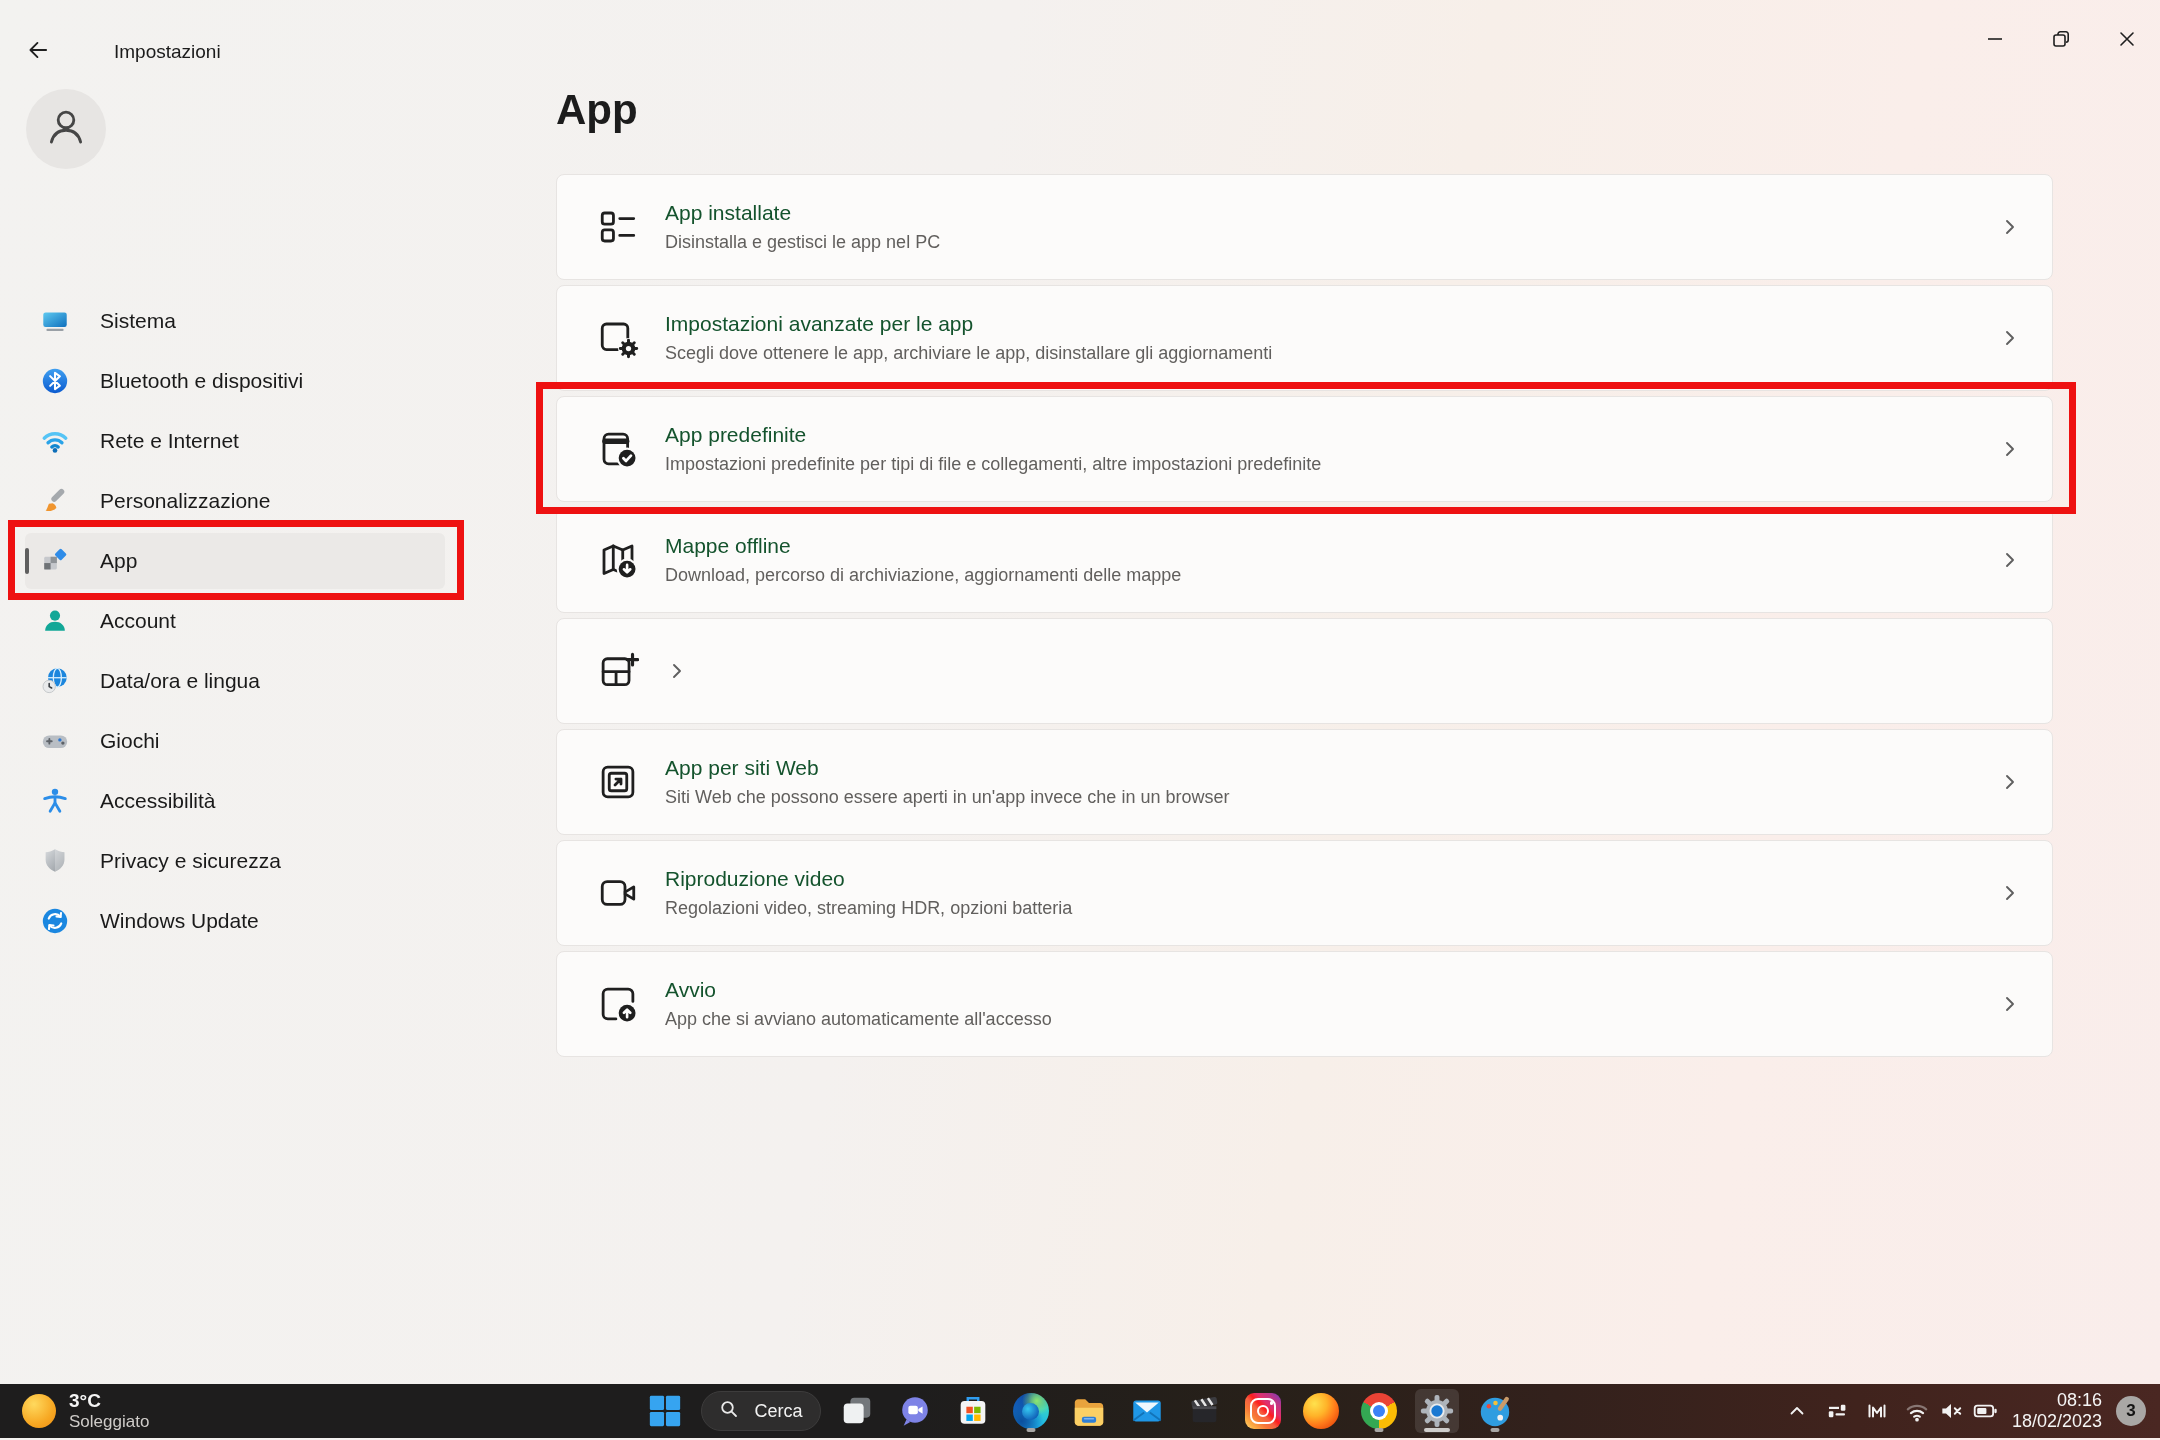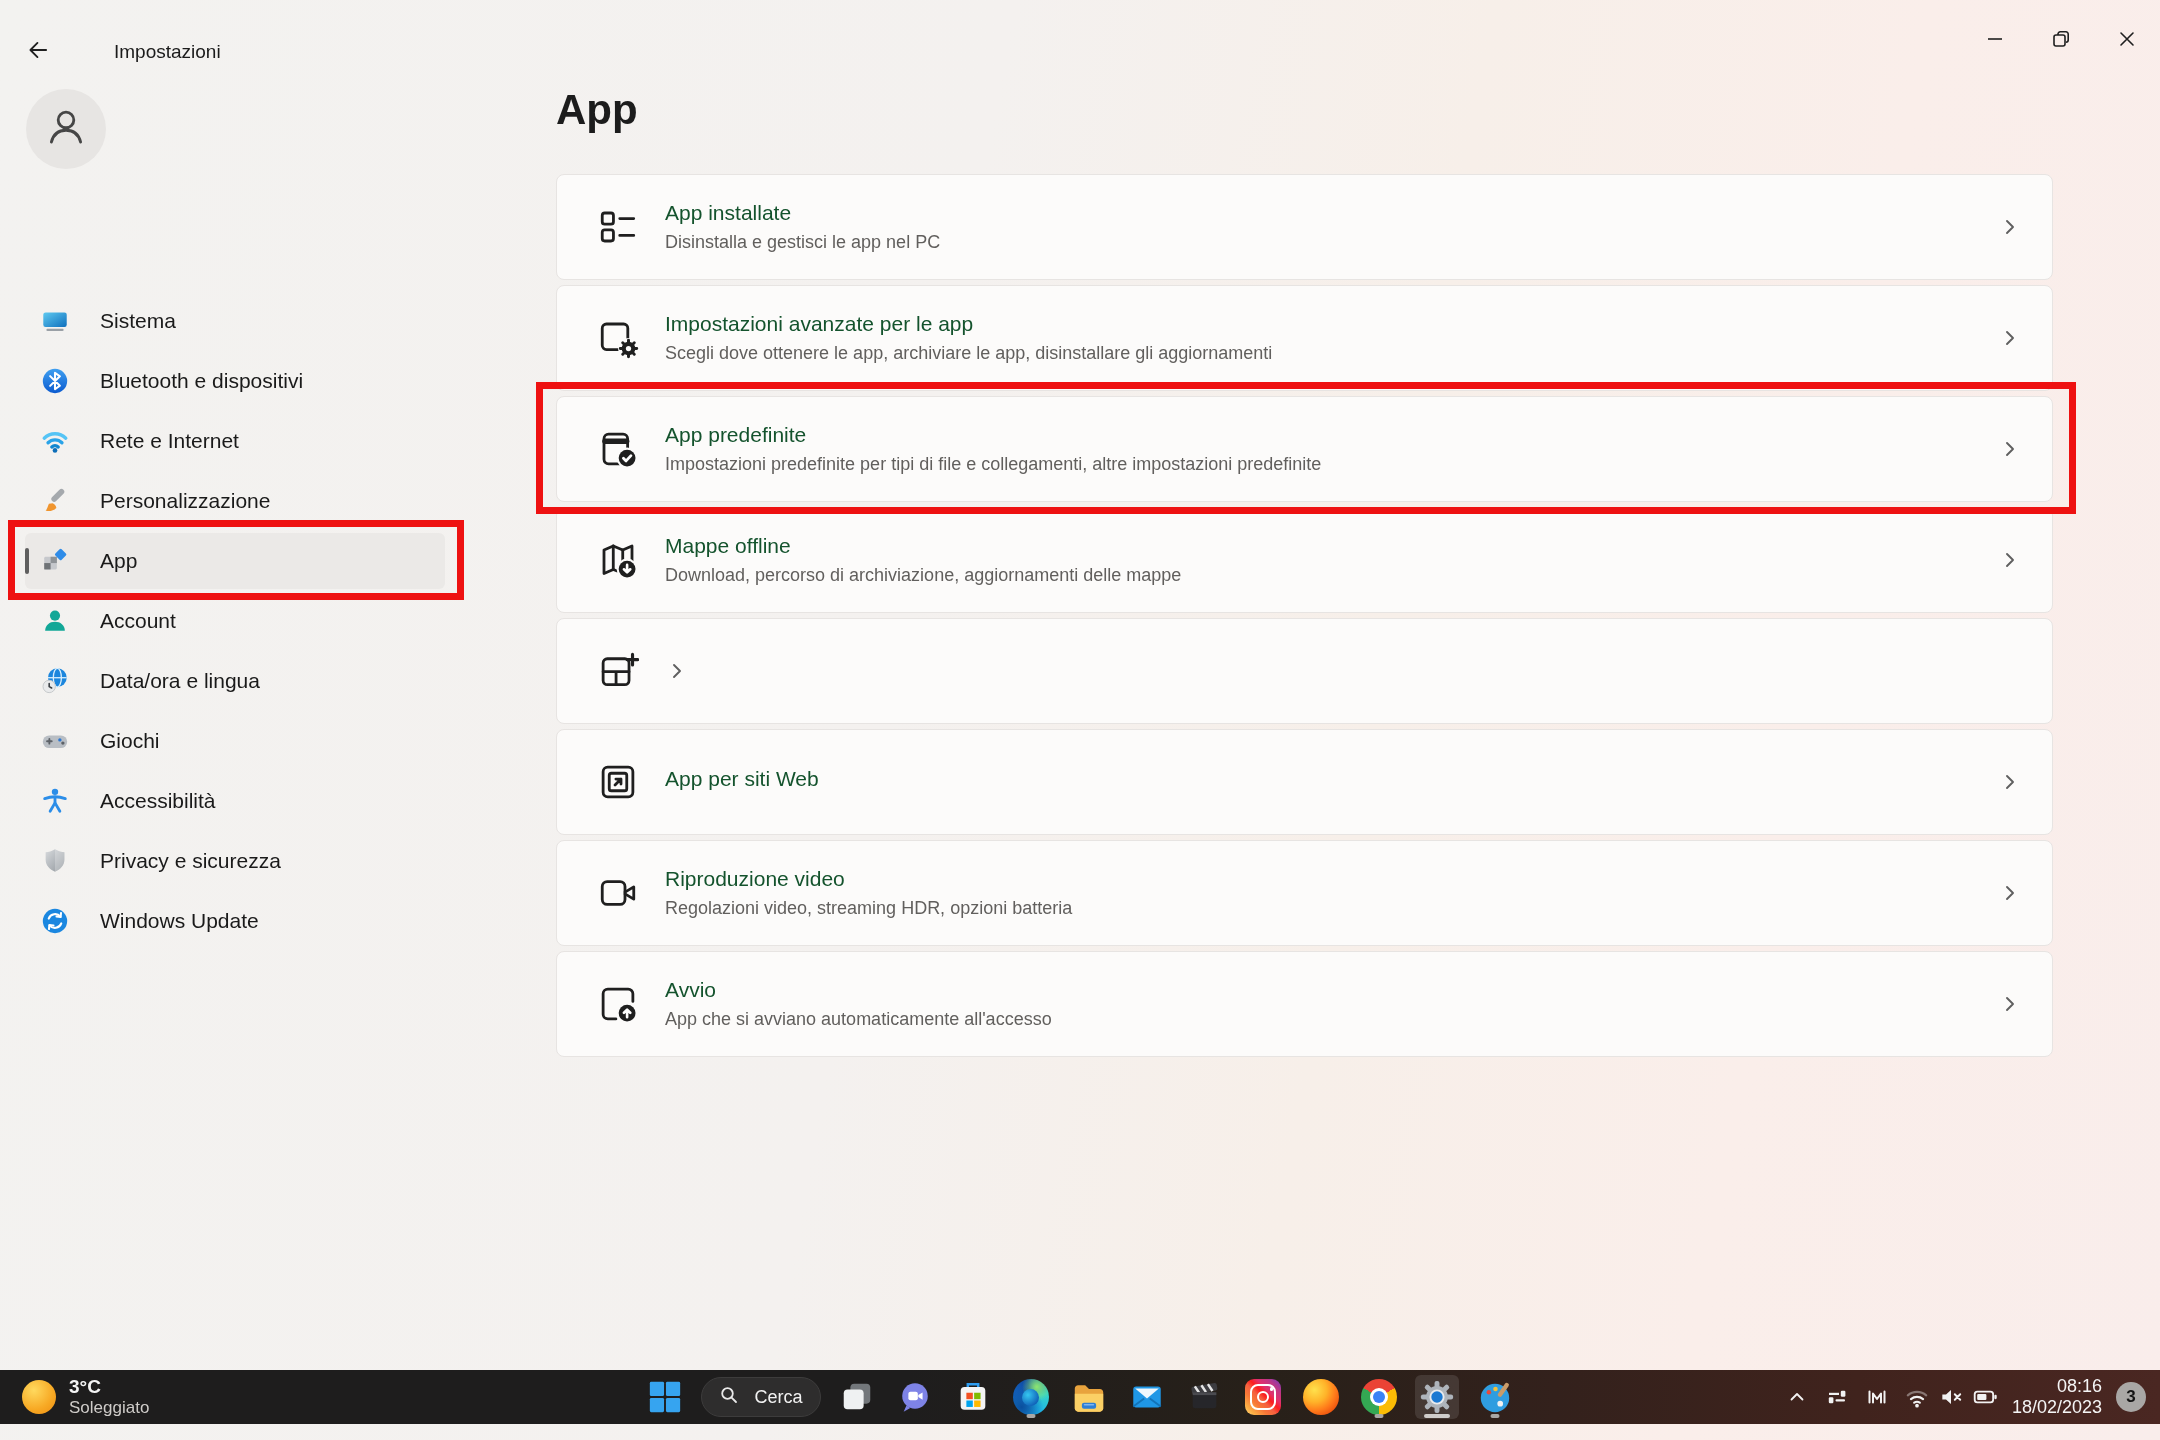--- a/index.html
+++ b/index.html
@@ -35,21 +35,21 @@
   .card-icon{width:42px;height:42px;margin-right:26px;flex:0 0 42px;}
   .card-text{flex:1;}
   .card-title{font-size:21px;color:#14532d;margin-bottom:7px;}
   .card-sub{font-size:18px;color:#615f5d;}
   .chev{width:24px;height:24px;}
   
   .ann{position:absolute;border:7px solid #ee1111;pointer-events:none;z-index:6;}
   #ann-sidebar{left:8px;top:520px;width:456px;height:80px;}
   #ann-main{left:536px;top:382px;width:1540px;height:132px;}
   
-  .taskbar{position:absolute;left:0;right:0;bottom:16px;height:54px;
+  .taskbar{position:absolute;left:0;right:0;bottom:2px;height:54px;
     background:linear-gradient(90deg,#1e1d1d 0%,#1e1d1d 42%,#272019 58%,#33211c 72%,#40231d 86%,#4a2722 100%);padding-left:32px;}
   .weather{position:absolute;left:22px;top:0;bottom:0;display:flex;align-items:center;gap:13px;}
   .sun{width:34px;height:34px;border-radius:50%;background:radial-gradient(circle at 35% 30%,#ffd95e,#f7a823 60%,#ef8d12);}
   .wtemp{font-size:19px;color:#f5f5f5;font-weight:700;line-height:22px;}
   .wcond{font-size:17px;color:#cfccc9;line-height:20px;}
   .tb-center{position:absolute;left:50%;top:0;bottom:0;transform:translateX(-50%);display:flex;align-items:center;gap:14px;}
   .tb-slot{width:44px;height:44px;border-radius:6px;position:relative;display:flex;align-items:center;justify-content:center;}
   .tb-slot.active{background:rgba(255,255,255,.11);}
   .tb-slot.running::after,.tb-slot.active::after{content:'';position:absolute;bottom:1px;left:50%;transform:translateX(-50%);width:9px;height:4px;border-radius:2px;background:#a9a7a5;}
   .tb-slot.active::after{width:26px;background:#cfcdcb;}
@@ -364,20 +364,21 @@
     <div class="card">
       <span class="card-icon">
         <svg viewBox="0 0 24 24" width="42" height="42" fill="none" stroke="#1f1f1f" stroke-width="1.6" stroke-linecap="round" stroke-linejoin="round">
             <rect x="3.5" y="3.5" width="17" height="17" rx="2.6"></rect>
             <rect x="7" y="7" width="10" height="10" rx="1.2"></rect>
             <path d="M10.3 13.7 L13.7 10.3 M10.8 10.3 h2.9 v2.9"></path>
           </svg>
       </span>
       <span class="card-text">
         <div class="card-title">App per siti Web</div>
+        <div class="card-sub">Siti Web che possono essere aperti in un'app invece che in un browser</div>
       </span>
       <span class="chev"><svg viewBox="0 0 24 24" width="24" height="24" fill="none" stroke="#5f5f5f" stroke-width="1.9" stroke-linecap="round" stroke-linejoin="round">
             <path d="M9 6 l6 6 -6 6"></path>
           </svg></span>
     </div>
 
     <div class="card">
       <span class="card-icon">
         <svg viewBox="0 0 24 24" width="42" height="42" fill="none" stroke="#1f1f1f" stroke-width="1.6" stroke-linecap="round" stroke-linejoin="round">
             <rect x="3" y="5.5" width="13" height="13" rx="2.8"></rect>

